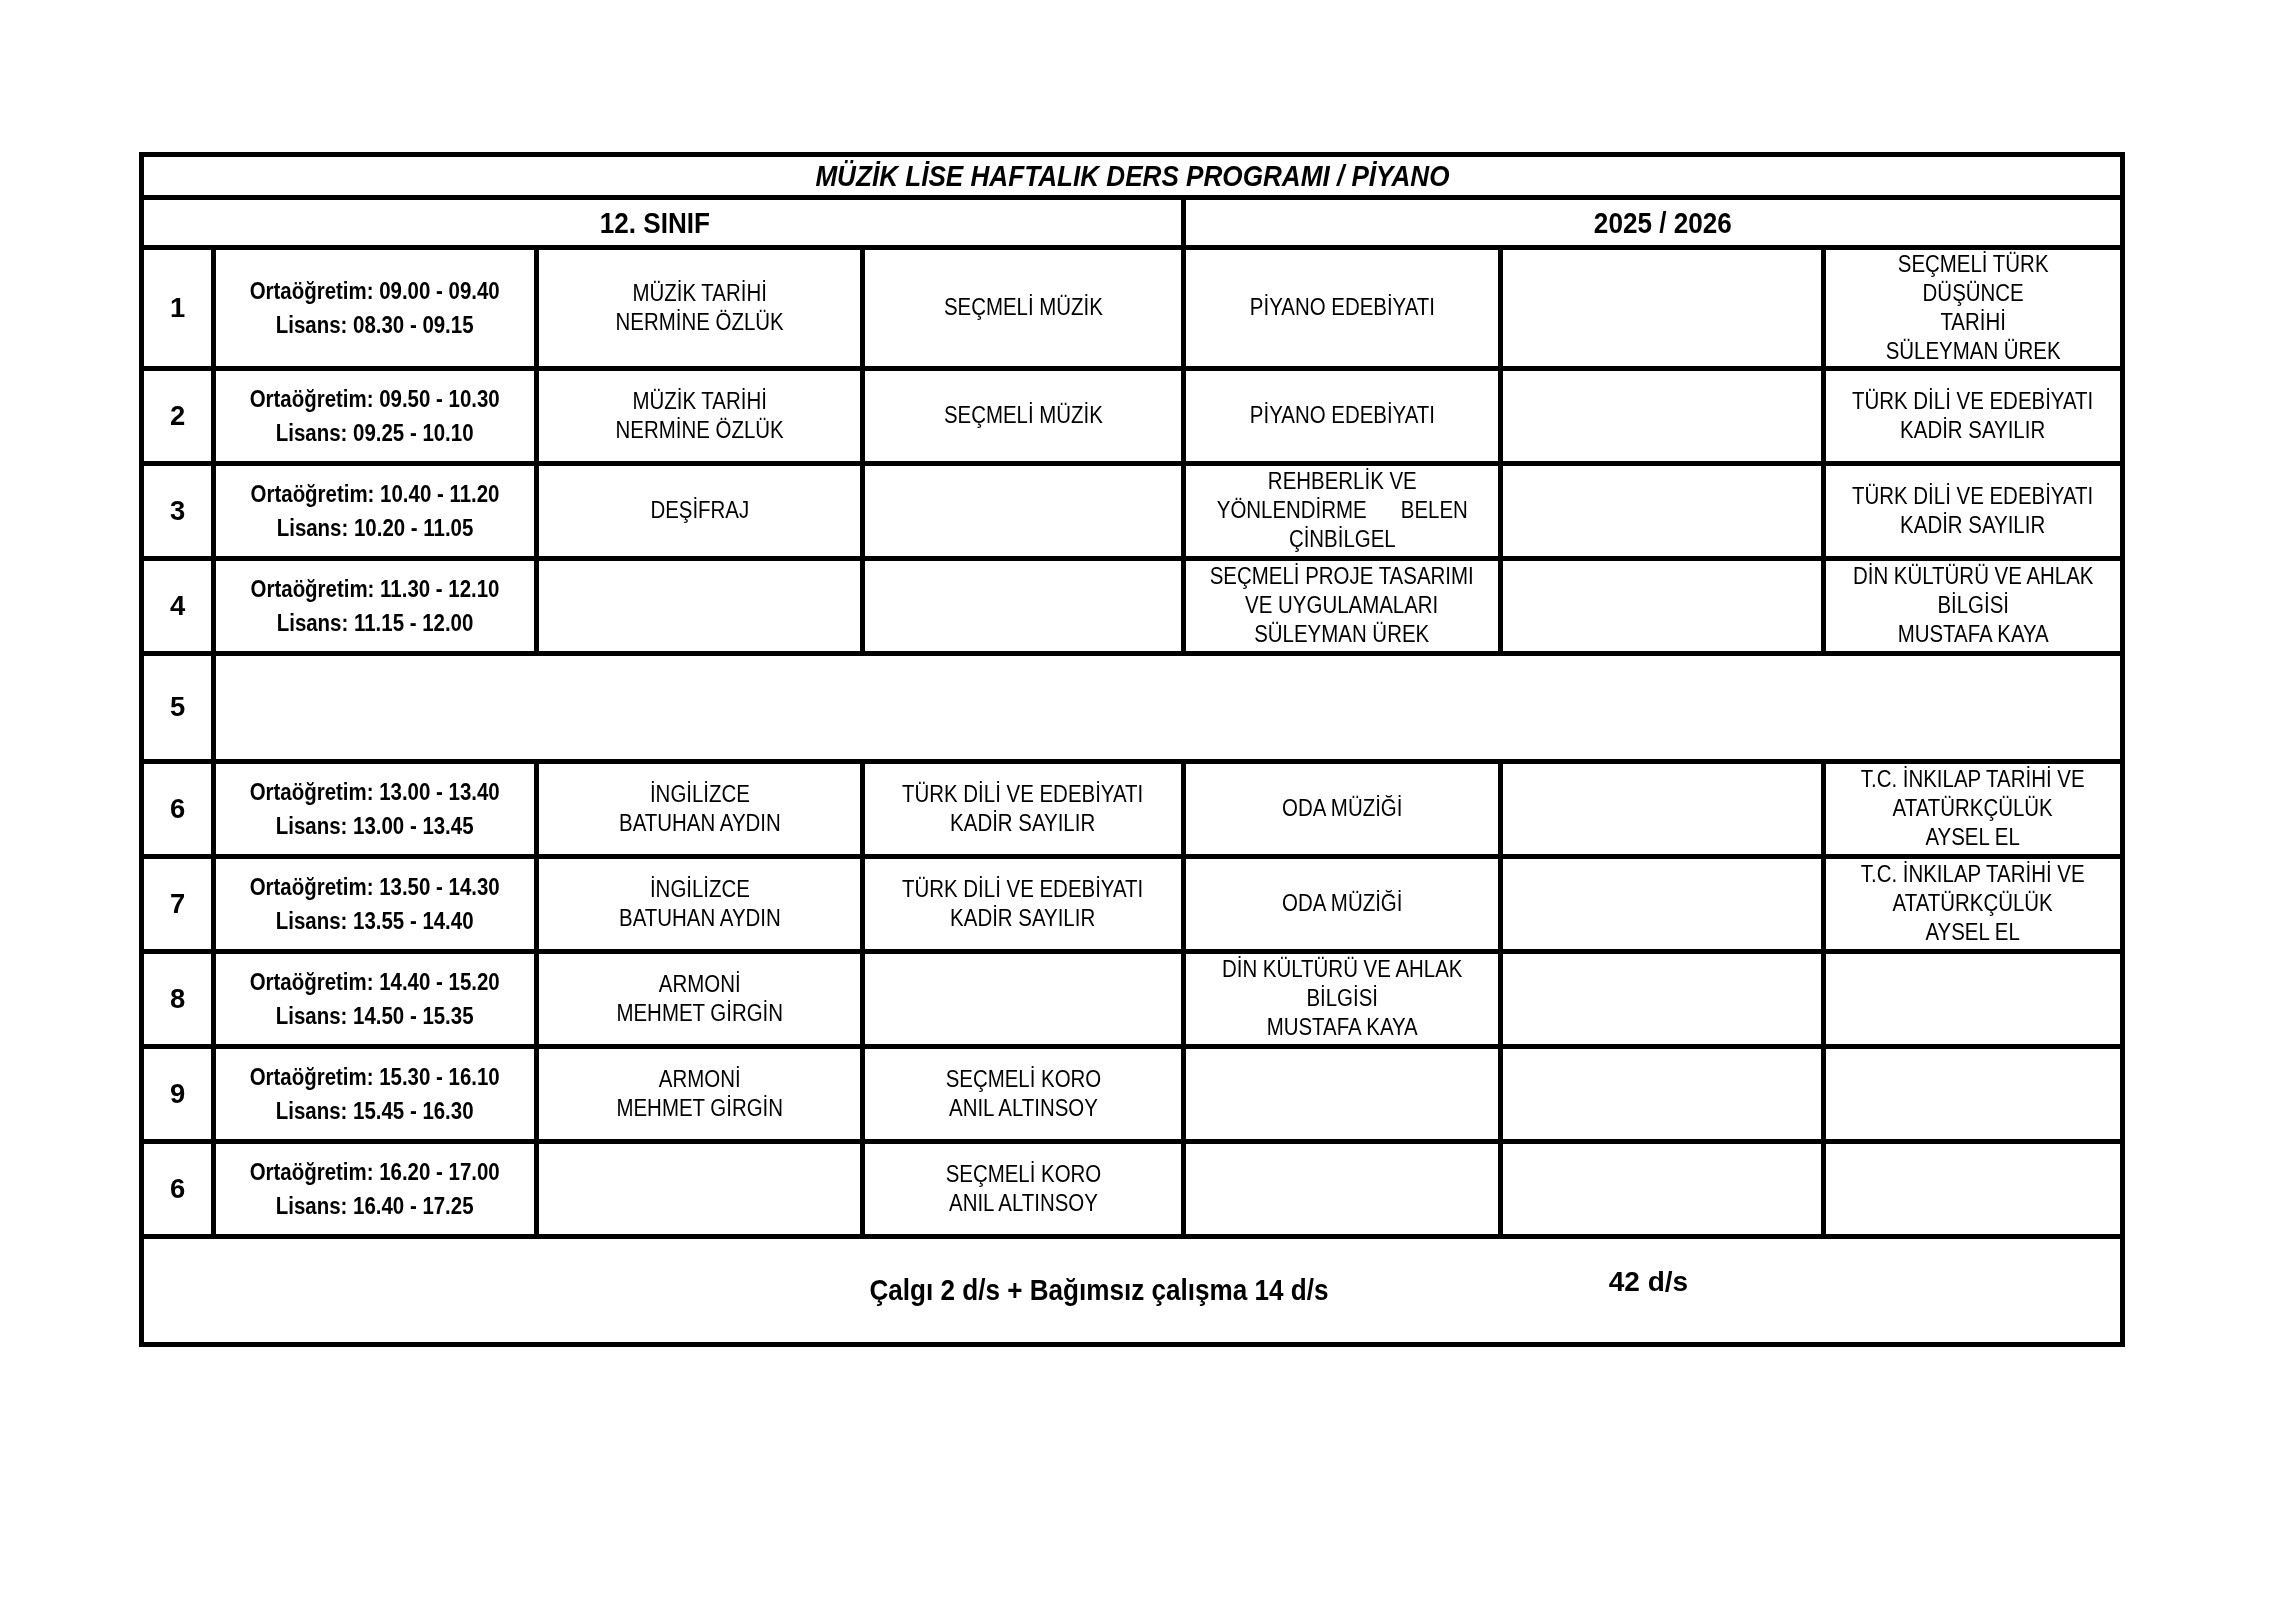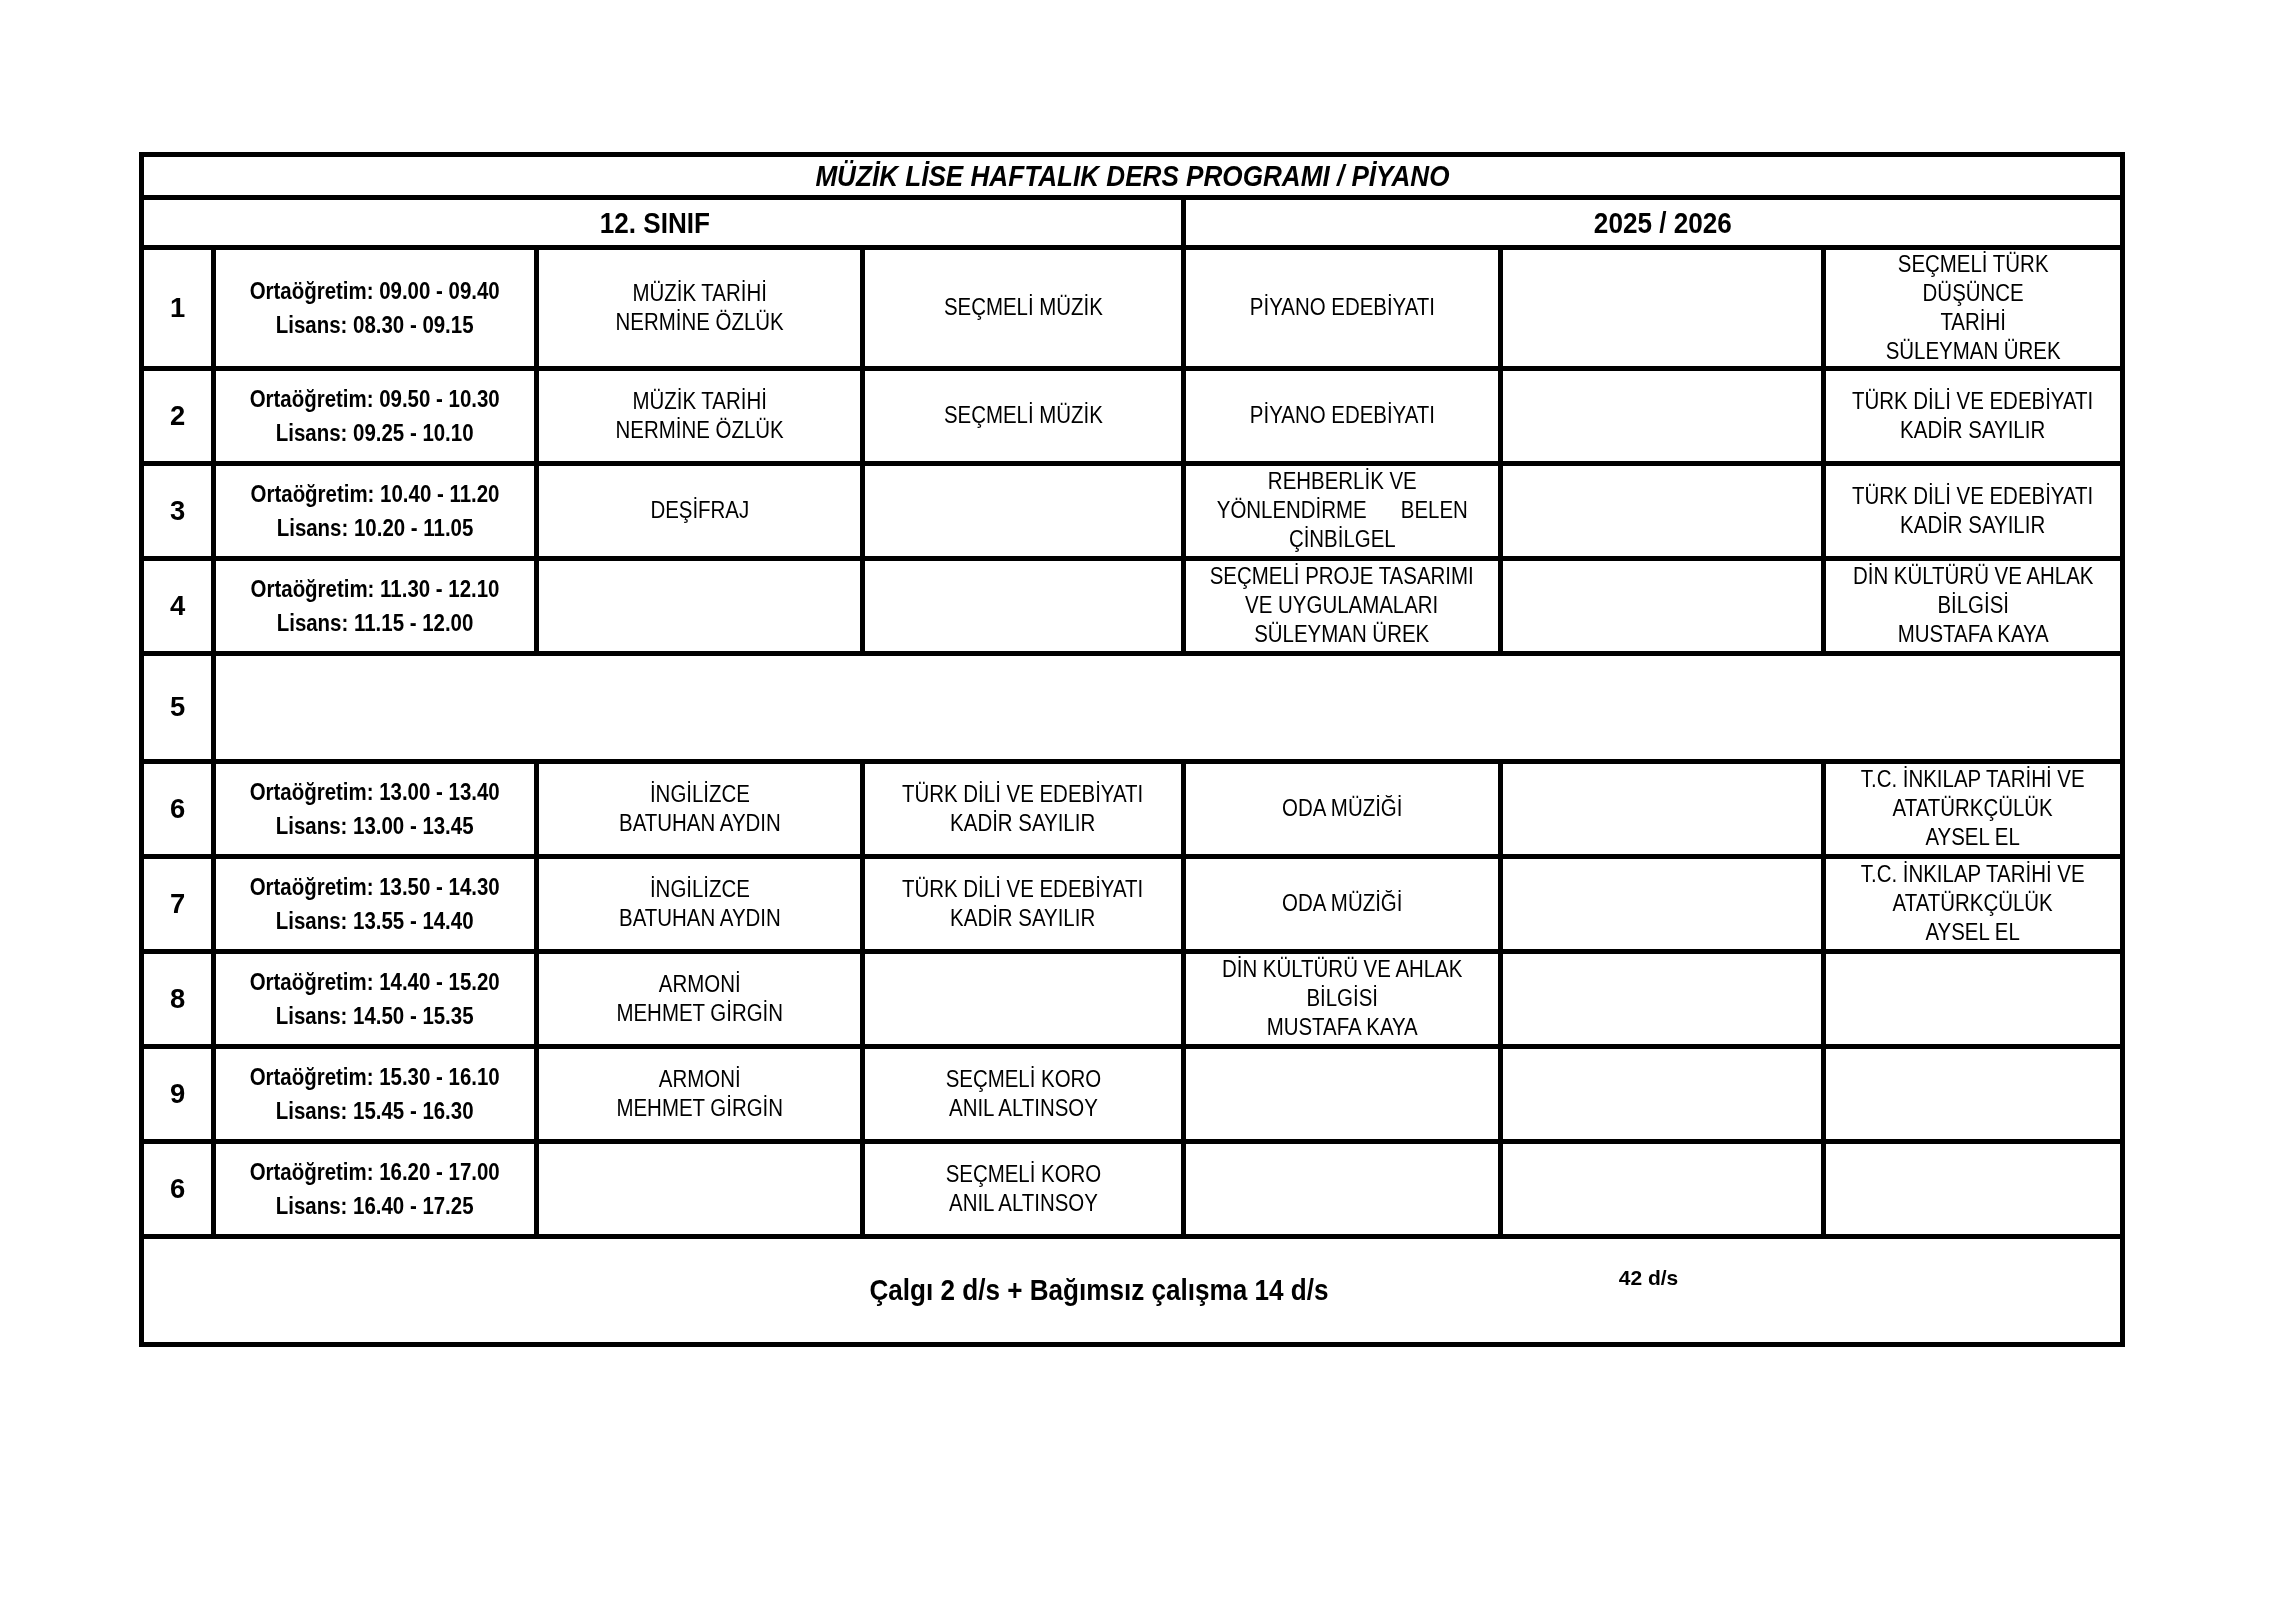--- a/index.html
+++ b/index.html
@@ -51,21 +51,21 @@
   tr.row5 td.num{height:103px;}
   td.merged{background:#fff;}
   
   td.footer{height:103px;position:relative;text-align:left;vertical-align:top;padding-top:19.6px;}
   td.footer .f-left{
     display:inline-block;font-weight:bold;font-size:30px;
     transform:scaleX(0.87);transform-origin:0 50%;padding-left:3.9px;
   }
   td.footer .f-total{
     position:absolute;left:1387px;top:27.4px;width:235px;text-align:center;
-    font-weight:bold;font-size:21px;
+    font-weight:bold;font-size:28px;
   }
 </style>
 </head>
 <body>
 
 <div class="sheet">
 <table class="schedule">
   <colgroup>
     <col style="width:72px">
         <col style="width:323px">

